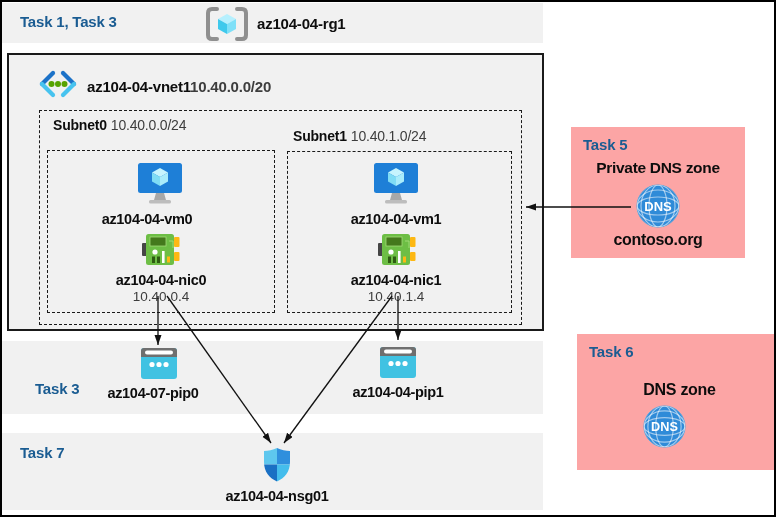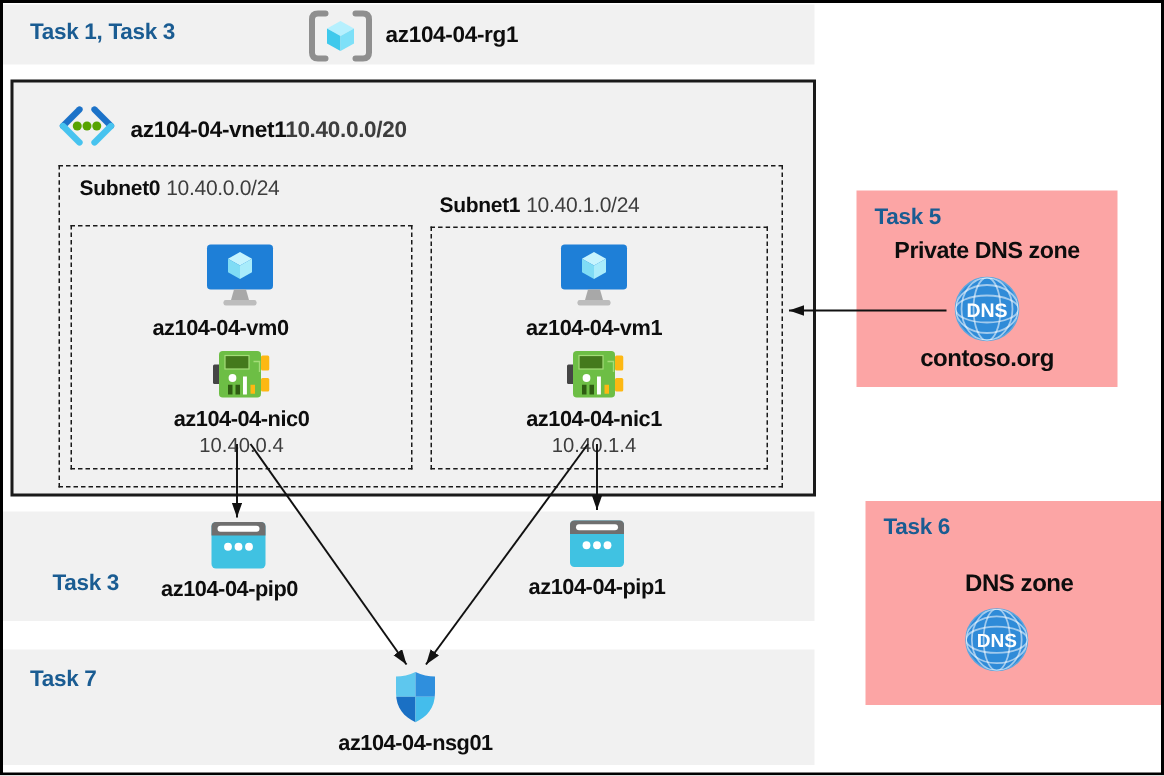--- a/index.html
+++ b/index.html
@@ -141,21 +141,21 @@
   <span class="icon" style="left:140px;top:347px;">
     <svg width="38" height="33" viewBox="0 0 38 33">
       <rect x="1" y="1" width="36" height="31" rx="3" fill="#40c2e2"></rect>
       <path d="M1,10 V4 Q1,1 4,1 H34 Q37,1 37,4 V10 Z" fill="#6f6f6f"></path>
       <rect x="5" y="3.5" width="28" height="4" rx="2" fill="#ffffff"></rect>
       <circle cx="12" cy="17.5" r="2.6" fill="#ffffff"></circle>
       <circle cx="19" cy="17.5" r="2.6" fill="#ffffff"></circle>
       <circle cx="26" cy="17.5" r="2.6" fill="#ffffff"></circle>
     </svg>
   </span>
-  <div class="node-label" style="left:73px;top:385px;width:160px;">az104-04-pip0</div>
+  <div class="node-label" style="left:73px;top:385px;width:160px;">az104-07-pip0</div>
 
   <span class="icon" style="left:379px;top:346px;">
     <svg width="38" height="33" viewBox="0 0 38 33">
       <rect x="1" y="1" width="36" height="31" rx="3" fill="#40c2e2"></rect>
       <path d="M1,10 V4 Q1,1 4,1 H34 Q37,1 37,4 V10 Z" fill="#6f6f6f"></path>
       <rect x="5" y="3.5" width="28" height="4" rx="2" fill="#ffffff"></rect>
       <circle cx="12" cy="17.5" r="2.6" fill="#ffffff"></circle>
       <circle cx="19" cy="17.5" r="2.6" fill="#ffffff"></circle>
       <circle cx="26" cy="17.5" r="2.6" fill="#ffffff"></circle>
     </svg>

